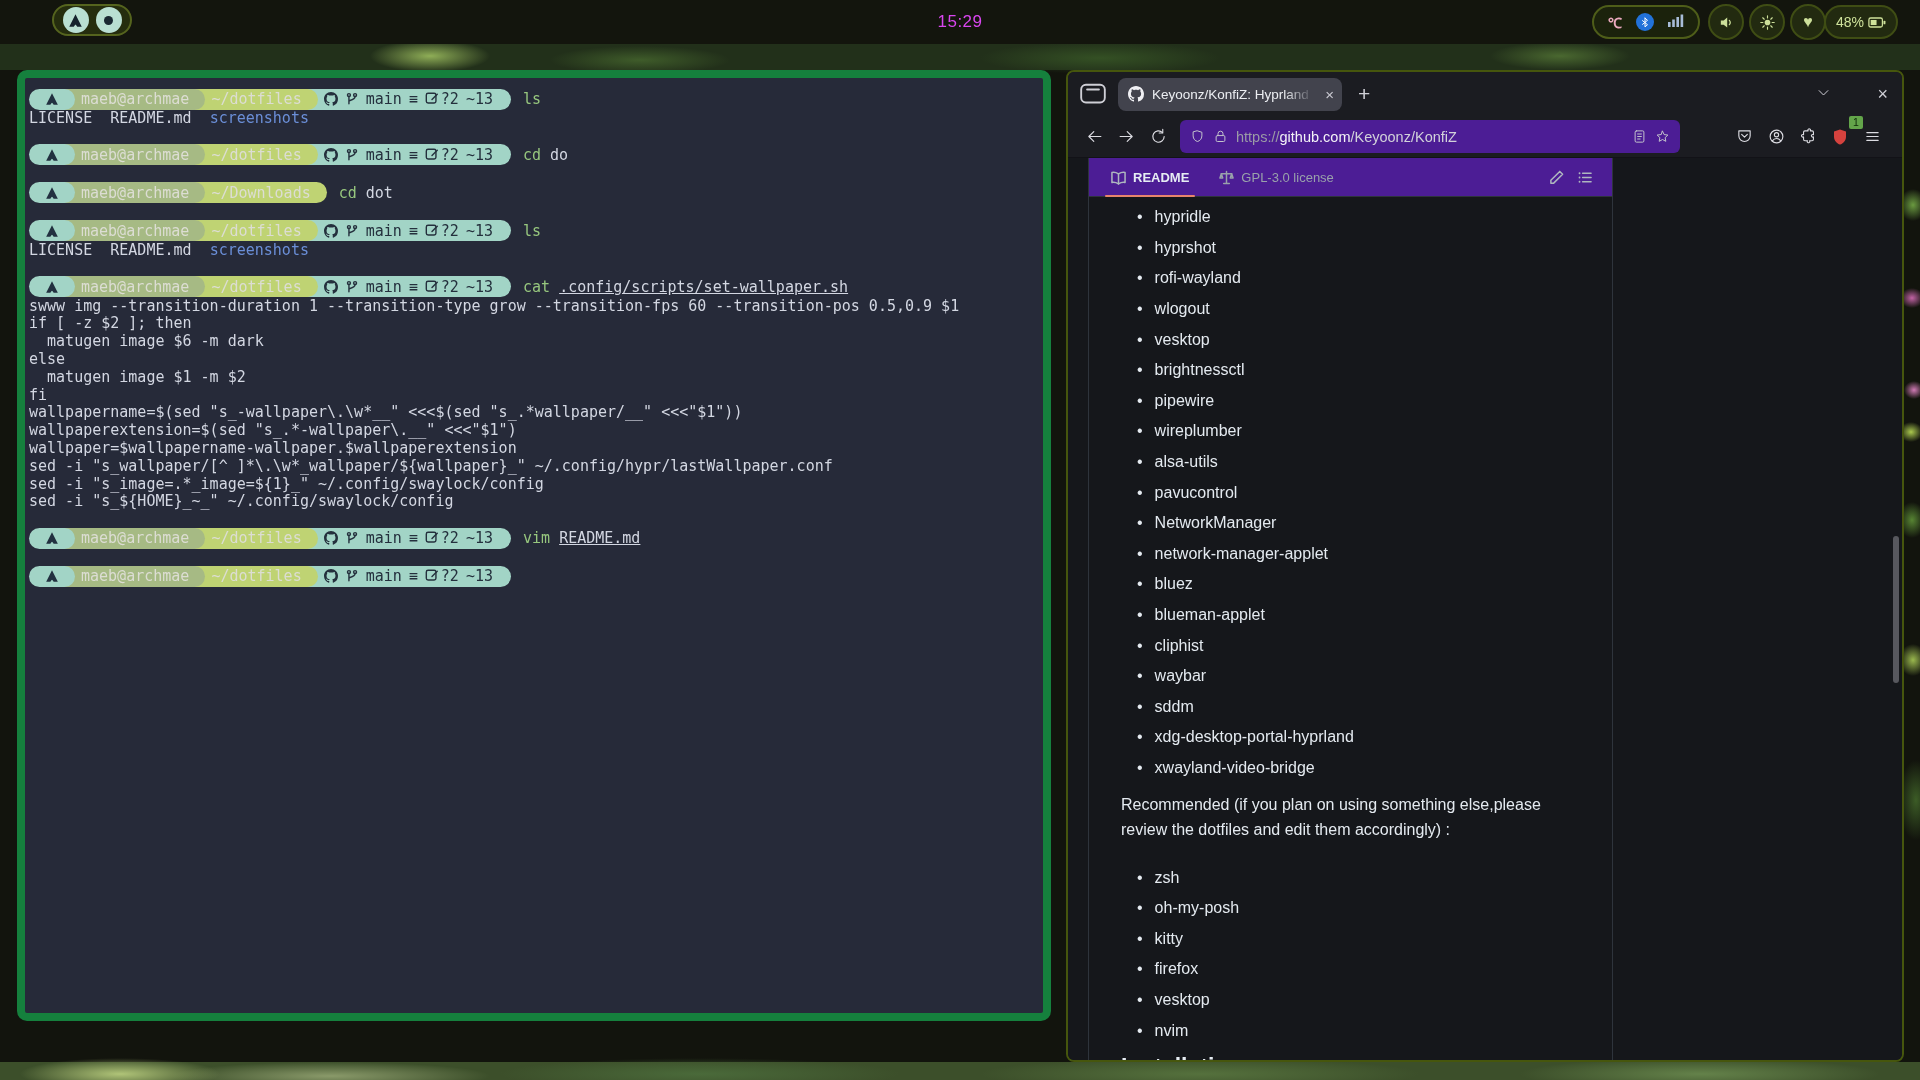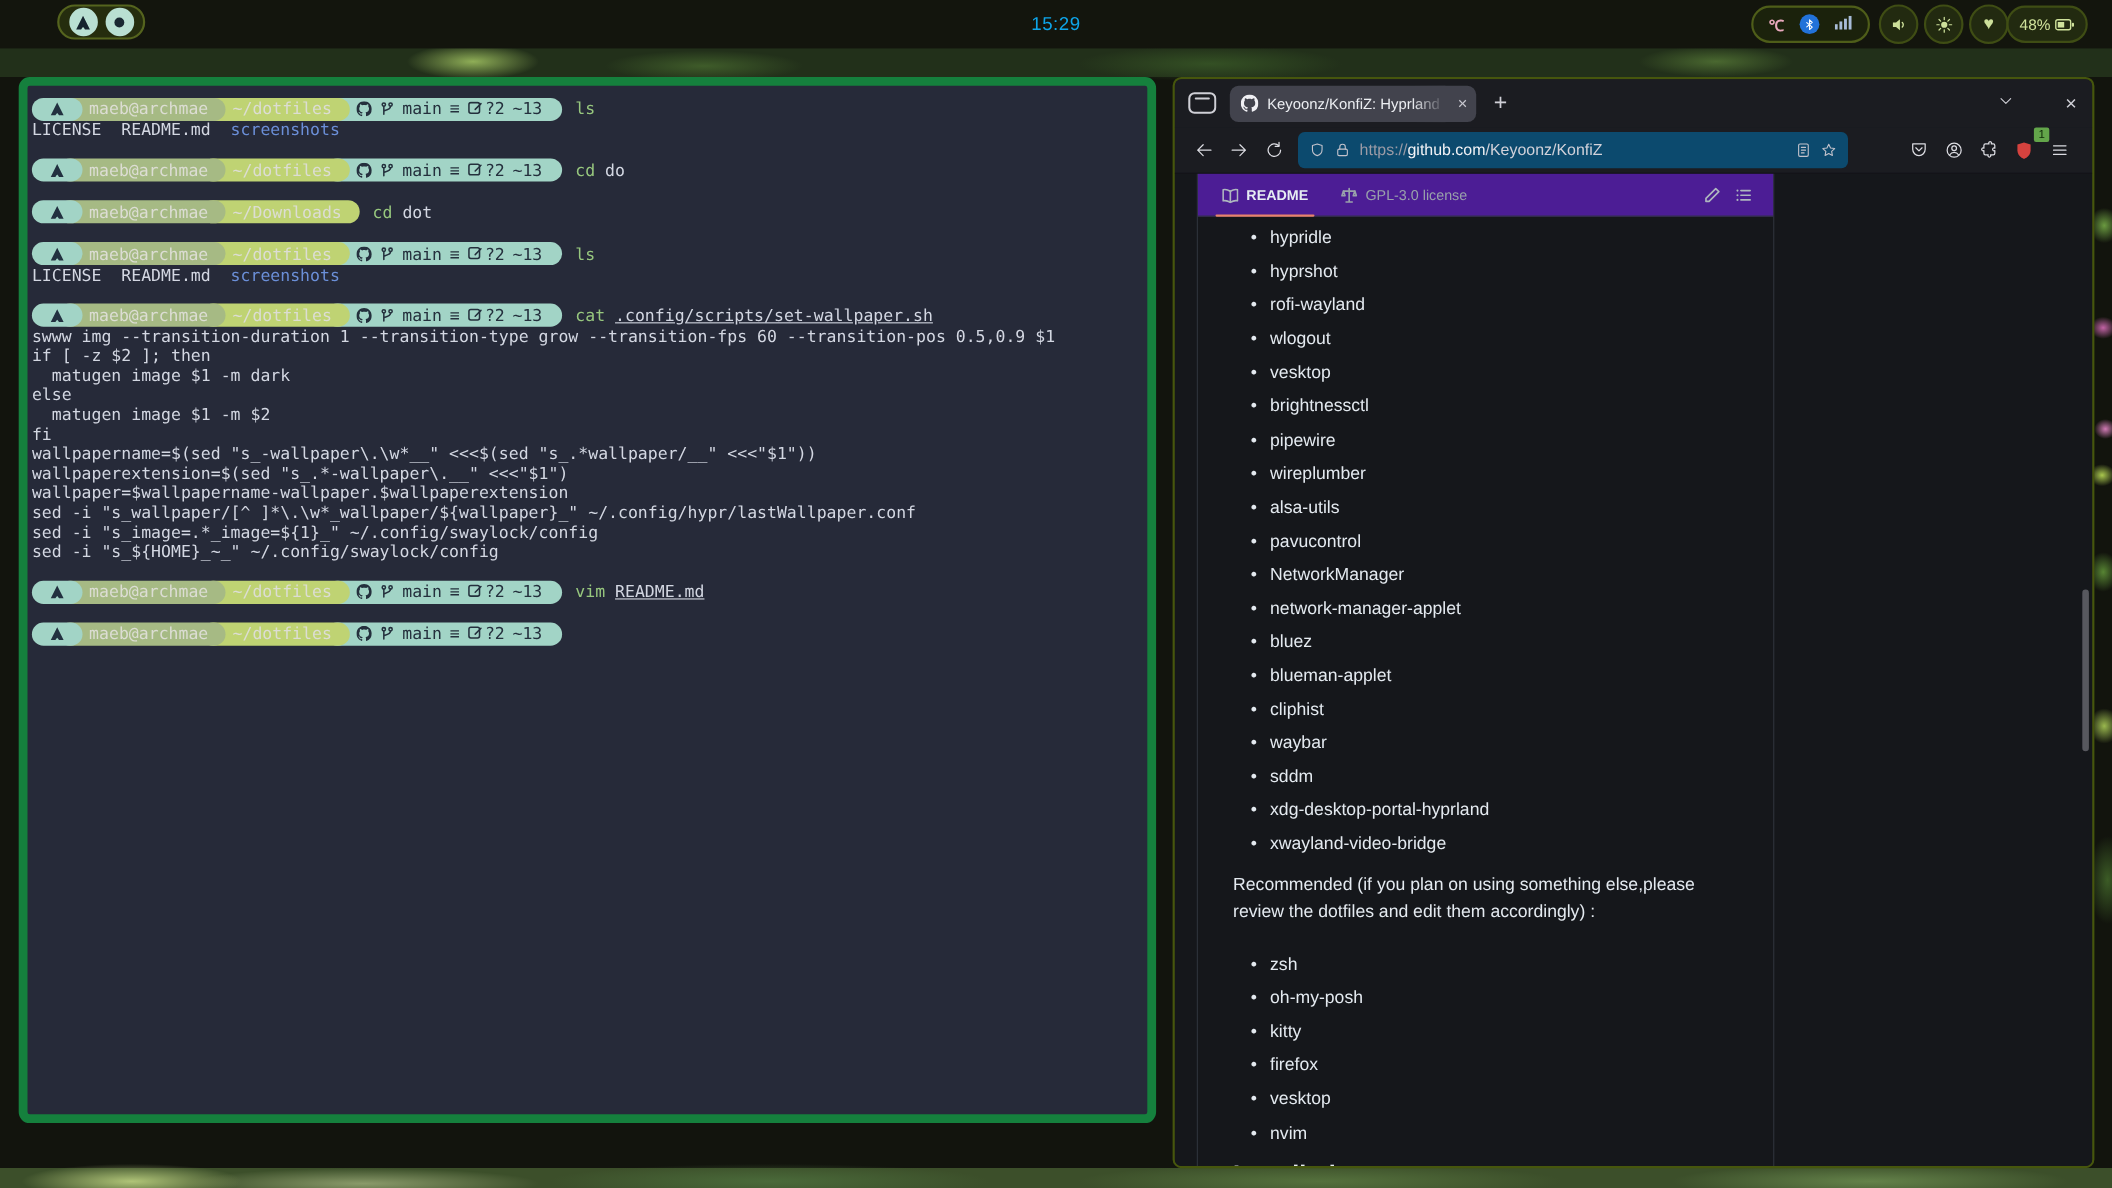--- a/index.html
+++ b/index.html
@@ -28,21 +28,21 @@
       radial-gradient(180px 16px at 1700px 1074px, #64824a, transparent),
       linear-gradient(to bottom, #171a10 0 44px, #22301a 44px 70px, #12140d 70px 1062px, #3c4f2a 1062px 1080px);
   }
 
   
   .topbar { position:absolute; left:0; top:0; width:1920px; height:44px; background:#13150d; display:flex; align-items:center; }
   .ws-pill { position:absolute; left:52px; top:4px; width:80px; height:32px; border-radius:16px; background:#252d0e; border:2px solid #55641e; display:flex; align-items:center; justify-content:center; gap:7px; }
   .ws-btn { width:26px; height:26px; border-radius:50%; background:#b9dfd2; display:flex; align-items:center; justify-content:center; color:#15232e; }
   .ws-btn svg { width:15px; height:15px; }
   .ws-dot { width:9px; height:9px; border-radius:50%; background:#1a2832; }
-  .clock { position:absolute; left:0; right:0; top:0; height:44px; display:flex; align-items:center; justify-content:center; color:#0ea5e9; font-size:17px; letter-spacing:.5px; }
+  .clock { position:absolute; left:0; right:0; top:0; height:44px; display:flex; align-items:center; justify-content:center; color:#d946ef; font-size:17px; letter-spacing:.5px; }
   .tray-pill { position:absolute; left:1592px; top:5px; width:108px; height:34px; border-radius:17px; background:#1b220c; border:2px solid #4e5d19; display:flex; align-items:center; justify-content:space-evenly; }
   .temp { color:#e9a9bd; font-size:14px; font-weight:bold; }
   .bt { width:18px; height:18px; border-radius:50%; background:#2272d9; display:flex; align-items:center; justify-content:center; }
   .bt svg { width:10px; height:13px; }
   .sig svg { width:16px; height:14px; }
   .circ-btn { position:absolute; top:4px; width:36px; height:36px; border-radius:50%; background:#222a10; border:2px solid #3f4d14; display:flex; align-items:center; justify-content:center; color:#cde09a; }
   .circ-btn svg { width:17px; height:17px; }
   .heart { font-size:16px; line-height:1; }
   .bat-pill { position:absolute; left:1824px; top:5px; height:34px; padding:0 10px; border-radius:17px; background:#222a10; border:2px solid #3f4d14; display:flex; align-items:center; gap:4px; color:#cfe29b; font-size:14px; }
   .bat-pill svg { width:18px; height:13px; }
@@ -73,21 +73,21 @@
   .tab-title { color:#eceef2; font-size:13.5px; white-space:nowrap; overflow:hidden; max-width:162px; }
   .tab-fade { position:absolute; right:28px; top:0; bottom:0; width:30px; background:linear-gradient(to right, rgba(66,67,77,0), #42434d); }
   .tab-close { margin-left:auto; color:#c9c9d1; font-size:15px; z-index:2; }
   .newtab { color:#cfcfd6; font-size:21px; margin-left:16px; font-weight:300; }
   .tab-spacer { flex:1; }
   .tab-chev { color:#cfcfd6; margin-right:46px; }
   .win-close { color:#cfcfd6; font-size:18px; }
   .navbar { height:42px; display:flex; align-items:center; background:#1b1c21; border-bottom:1px solid #121217; padding:0 14px 0 10px; }
   .nav-ico { width:32px; height:30px; display:flex; align-items:center; justify-content:center; color:#dcdce2; }
   .nav-ico svg { width:17px; height:17px; }
-  .urlbar { margin-left:6px; width:500px; height:33px; background:#0c4a6e; border-radius:6px; display:flex; align-items:center; padding:0 10px; gap:8px; }
+  .urlbar { margin-left:6px; width:500px; height:33px; background:#4c1d95; border-radius:6px; display:flex; align-items:center; padding:0 10px; gap:8px; }
   .urlbar svg { width:15px; height:15px; color:#c3c3cc; flex:none; }
   .url-text { font-size:14.5px; white-space:nowrap; }
   .url-scheme { color:#9b9ba6; }
   .url-domain { color:#f3f3f6; }
   .url-path { color:#d2d2da; }
   .url-sp { flex:1; }
   .nav-spacer { flex:1; }
   .ub { position:relative; }
   .ub-badge { position:absolute; top:-6px; right:-7px; background:#63a54a; color:#0e2a08; font-size:10.5px; min-width:14px; height:13px; border-radius:2px; display:flex; align-items:center; justify-content:center; padding:0 2px; }
 
@@ -292,21 +292,21 @@
           <svg viewBox="0 0 16 16" class="st">
               <rect x="1.5" y="1.5" width="11" height="11" rx="2"></rect>
               <path d="M14 2.5 8 8.5"></path>
             </svg>
           <span style="margin-left:-5px">?2</span><span>~13</span>
         </span>
         <span class="cmdline"><span class="c-cmd">cat</span> <span class="c-arg c-ul">.config/scripts/set-wallpaper.sh</span></span>
       </div>
       <div class="tline">swww img --transition-duration 1 --transition-type grow --transition-fps 60 --transition-pos 0.5,0.9 $1</div>
       <div class="tline">if [ -z $2 ]; then</div>
-      <div class="tline">  matugen image $1 -m dark</div>
+      <div class="tline">  matugen image $6 -m dark</div>
       <div class="tline">else</div>
       <div class="tline">  matugen image $1 -m $2</div>
       <div class="tline">fi</div>
       <div class="tline">wallpapername=$(sed "s_-wallpaper\.\w*__" &lt;&lt;&lt;$(sed "s_.*wallpaper/__" &lt;&lt;&lt;"$1"))</div>
       <div class="tline">wallpaperextension=$(sed "s_.*-wallpaper\.__" &lt;&lt;&lt;"$1")</div>
       <div class="tline">wallpaper=$wallpapername-wallpaper.$wallpaperextension</div>
       <div class="tline">sed -i "s_wallpaper/[^ ]*\.\w*_wallpaper/${wallpaper}_" ~/.config/hypr/lastWallpaper.conf</div>
       <div class="tline">sed -i "s_image=.*_image=${1}_" ~/.config/swaylock/config</div>
       <div class="tline">sed -i "s_${HOME}_~_" ~/.config/swaylock/config</div>
     </div>

